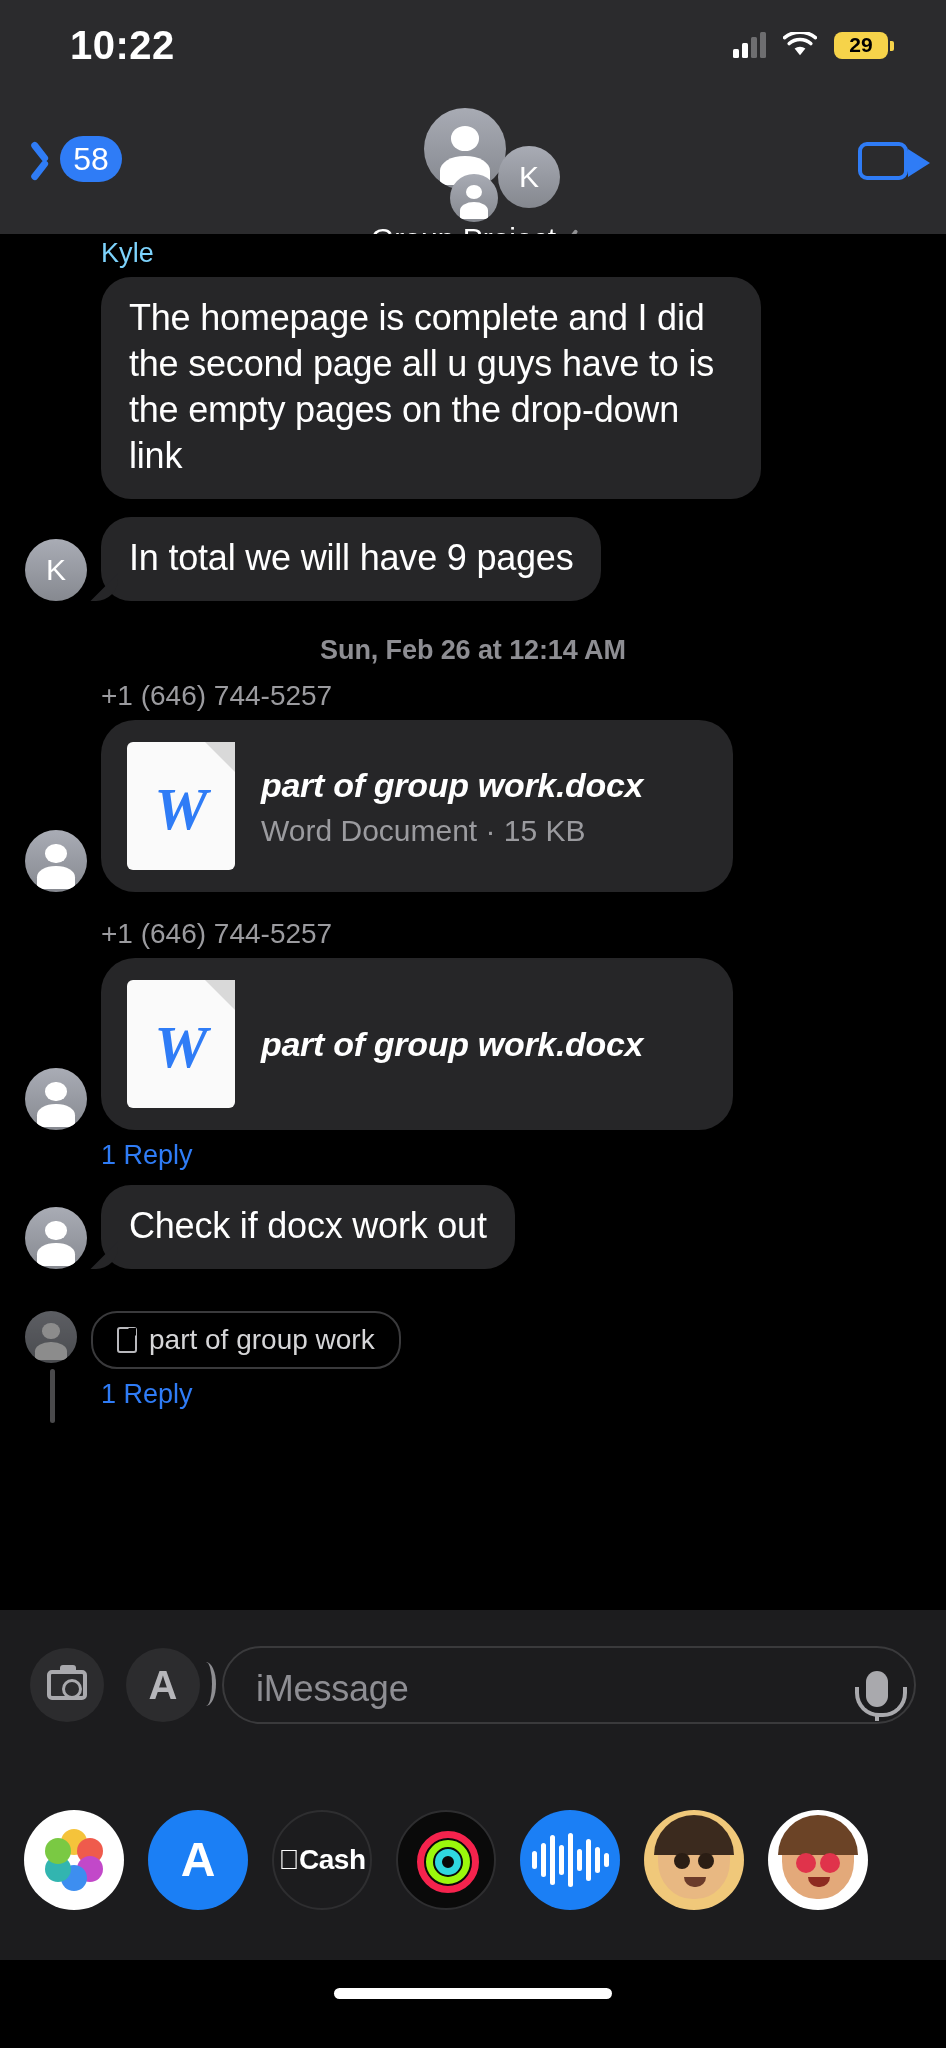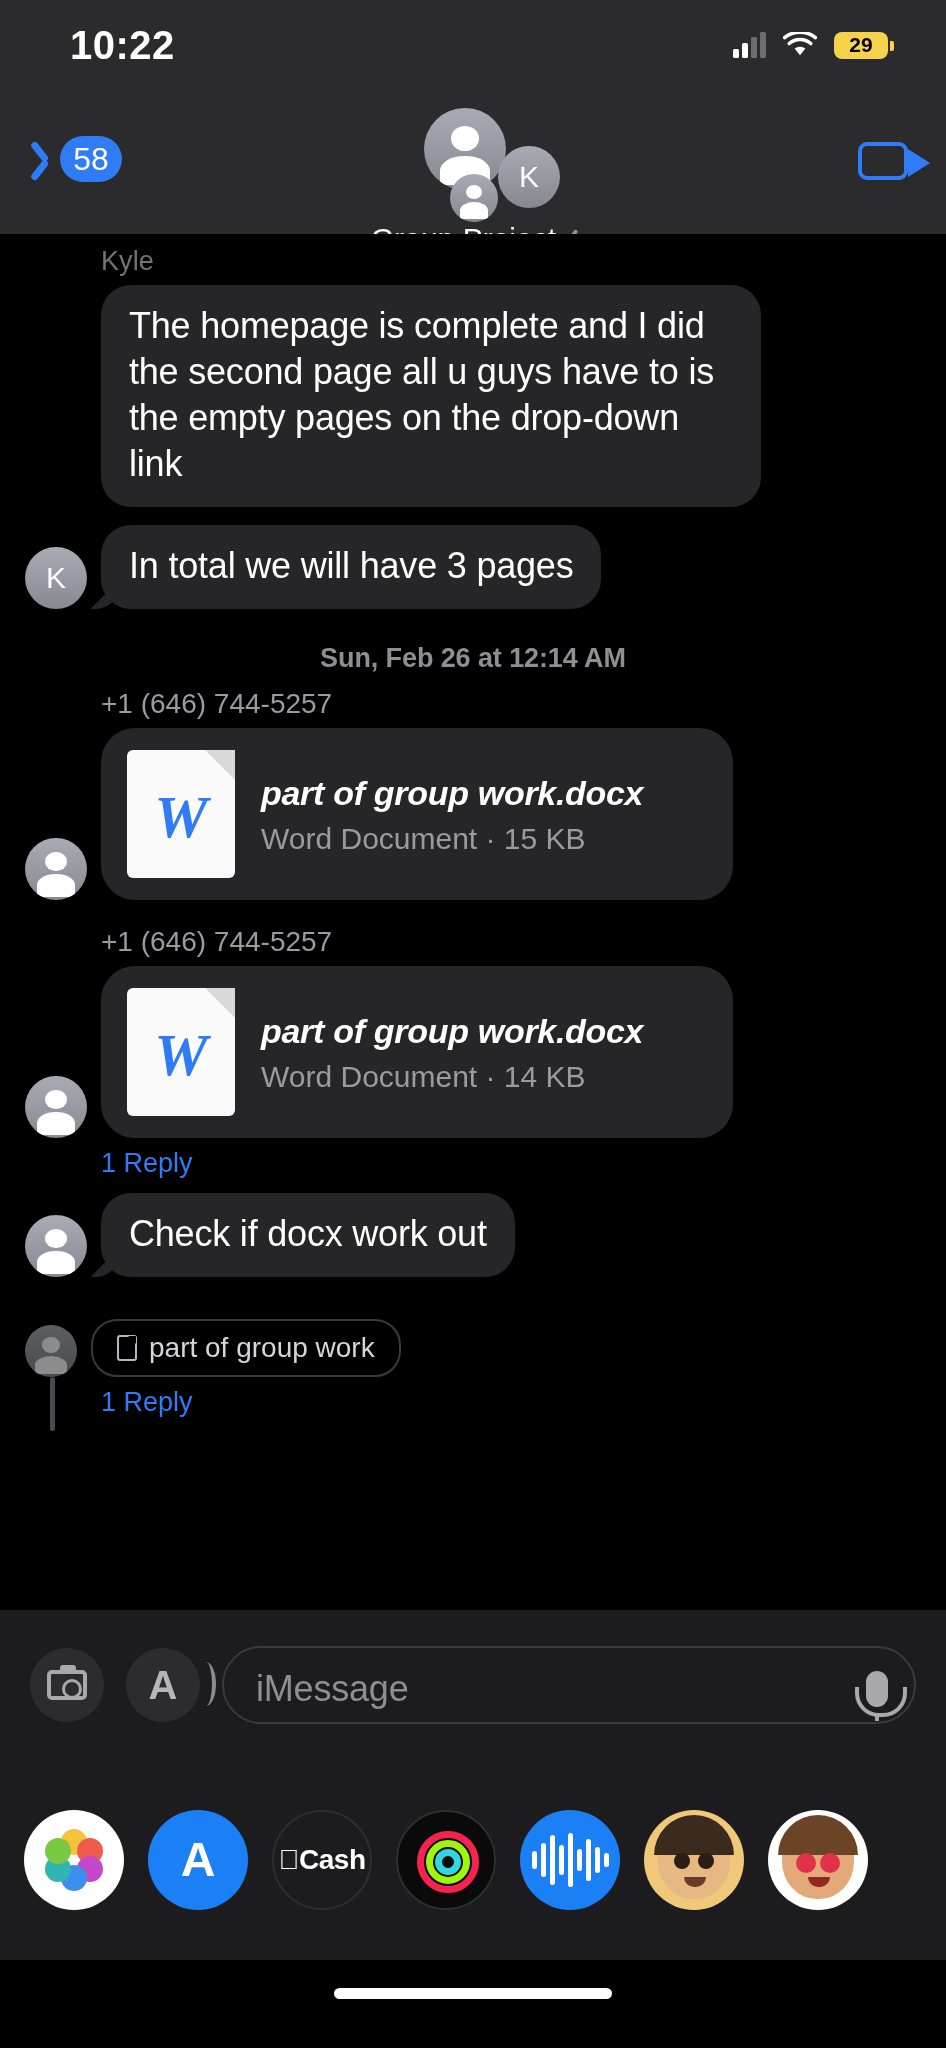--- a/index.html
+++ b/index.html
@@ -137,21 +137,21 @@
     max-width:660px;
     font-size:36px;line-height:1.28;letter-spacing:-.2px;
     position:relative;
   }
   .bubble.tail:before{
     content:"";position:absolute;left:-11px;bottom:0;width:28px;height:28px;
     background:#262628;border-bottom-right-radius:22px;
     clip-path:polygon(100% 0,100% 100%,0 100%);
   }
   .sender-name{
-    font-size:27px;color:#737373;margin:12px 0 8px 101px;letter-spacing:.1px;
+    font-size:27px;color:#7dd3fc;margin:4px 0 8px 101px;letter-spacing:.1px;
   }
   .meta-blue{
     font-size:27px;color:#2f7cf6;margin:10px 0 0 101px;cursor:pointer;
   }
   .divider-time{
     text-align:center;font-size:27px;color:#8e8e93;font-weight:600;
     margin:34px 0 14px;letter-spacing:-.1px;
   }
   .phone-label{
     font-size:28px;color:#9b9b9f;margin:0 0 8px 101px;
@@ -364,21 +364,21 @@
   <div class="sender-name">Kyle</div>
   <div class="row">
     <div class="row-av spacer"></div>
     <div class="bubble">The homepage is complete and I did the second page all u guys have to is the empty pages on the drop-down link</div>
   </div>
 
   <div class="row" style="margin-top:18px;">
     <div class="row-av">
       <span class="initial">K</span>
     </div>
-    <div class="bubble tail">In total we will have 3 pages</div>
+    <div class="bubble tail">In total we will have 9 pages</div>
   </div>
 
   <div class="divider-time">Sun, Feb 26 at 12:14 AM</div>
 
   <div class="phone-label">+1 (646) 744-5257</div>
   <div class="row">
     <div class="row-av">
       <span class="glyph-head"></span>
         <span class="glyph-body"></span>
     </div>
@@ -398,36 +398,35 @@
     <div class="row-av">
       <span class="glyph-head"></span>
         <span class="glyph-body"></span>
     </div>
     <div class="att-bubble tail">
       <div class="doc-icon">
         <span class="doc-w">W</span>
       </div>
       <div class="att-text">
         <div class="att-name">part of group work.docx</div>
-        <div class="att-sub">Word Document · 14 KB</div>
       </div>
     </div>
   </div>
   <div class="meta-blue">1 Reply</div>
 
   <div class="row" style="margin-top:14px;">
     <div class="row-av">
       <span class="glyph-head"></span>
         <span class="glyph-body"></span>
     </div>
     <div class="bubble tail">Check if docx work out</div>
   </div>
 
 
-  <div class="row" style="margin-top:42px;align-items:flex-end;">
+  <div class="row" style="margin-top:42px;align-items:flex-start;">
     <div class="row-av" style="width:52px;height:52px;flex:0 0 52px;opacity:.55;">
       <span class="glyph-head"></span>
         <span class="glyph-body"></span>
     </div>
     <div class="reply-chip">
       <span class="doc-sm"></span>
       <span>part of group work</span>
     </div>
   </div>
   <div class="thread-line"></div>

